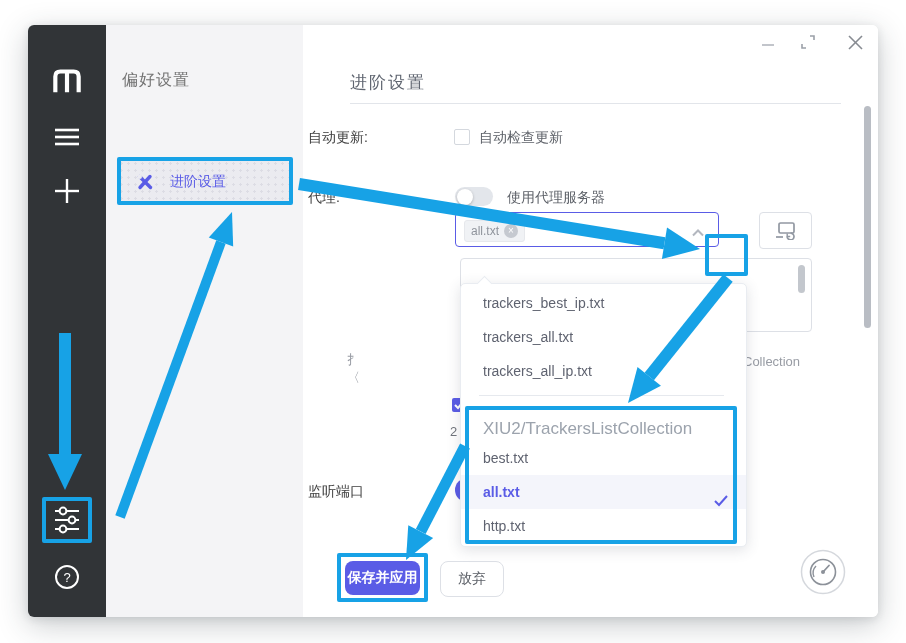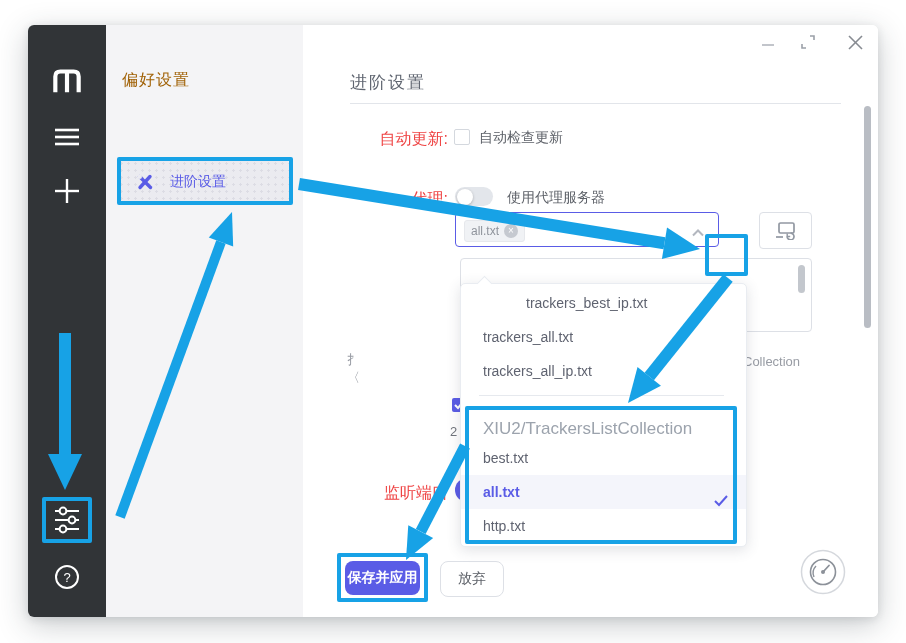--- a/index.html
+++ b/index.html
@@ -5,32 +5,32 @@
   html,body{margin:0;padding:0;background:#fff;width:906px;height:643px;overflow:hidden;
     font-family:"Liberation Sans","DejaVu Sans",sans-serif;}
   #window{position:absolute;left:28px;top:25px;width:850px;height:592px;background:#fff;
     border-radius:6px;box-shadow:0 8px 30px rgba(40,50,60,.25), 0 2px 8px rgba(40,50,60,.12);}
   
   #app-sidebar{position:absolute;left:0;top:0;width:78px;height:592px;background:#313437;
     border-radius:6px 0 0 6px;}
   .side-ic{position:absolute;left:0;width:78px;display:flex;justify-content:center;align-items:center;}
   
   #pref-sidebar{position:absolute;left:78px;top:0;width:197px;height:592px;background:#f4f4f6;}
-  .pref-title{position:absolute;left:16px;top:45px;font-size:16px;color:#a16207;letter-spacing:1px;}
+  .pref-title{position:absolute;left:16px;top:45px;font-size:16px;color:#737373;letter-spacing:1px;}
   .pref-item{position:absolute;left:12px;width:172px;height:43px;border-radius:6px;display:flex;
     align-items:center;font-size:14px;color:#5a5e66;cursor:pointer;}
   .pref-item .ic{width:18px;height:18px;margin:0 16px 0 18px;flex:0 0 auto;}
   .pref-item.active{background-color:#ebebf0;
     background-image:radial-gradient(#dcdce4 1px, transparent 1.2px);background-size:7px 7px;}
   .pref-item.active span{color:#5a5ce6;}
   
   #main{position:absolute;left:275px;top:0;width:575px;height:592px;background:#fff;border-radius:0 6px 6px 0;}
   .page-title{position:absolute;left:47px;top:46px;font-size:17px;color:#5f6570;letter-spacing:2px;}
   .title-divider{position:absolute;left:47px;top:78px;width:491px;height:1px;background:#e2e5ea;}
-  .form-label{position:absolute;width:140px;text-align:right;font-size:16px;color:#ef4444;}
+  .form-label{position:absolute;width:140px;text-align:left;font-size:14px;color:#404040;}
   .opt-text{position:absolute;font-size:14px;color:#5d6168;}
   .checkbox{position:absolute;width:14px;height:14px;border:1.5px solid #d4d8de;border-radius:2px;background:#fff;}
   .toggle{position:absolute;width:38px;height:19px;border-radius:10px;background:#e3e6eb;}
   .toggle .knob{position:absolute;left:1.5px;top:1.5px;width:16px;height:16px;border-radius:50%;
     background:#fff;box-shadow:0 1px 3px rgba(0,0,0,.25);}
   .tracker-input{position:absolute;left:152px;top:187px;width:262px;height:33px;background:#fff;
     border:1.5px solid #5a5ce6;border-radius:4px;}
   .tag{position:absolute;left:8px;top:7px;height:20px;background:#f0f2f5;border:1px solid #e6e8ec;
     border-radius:3px;display:flex;align-items:center;padding:0 6px;font-size:12px;color:#8f949c;gap:5px;}
   .tag-close{width:14px;height:14px;border-radius:50%;background:#c5c9d0;color:#fff;font-size:10px;
@@ -195,21 +195,21 @@
         </svg>
     </div>
     <div class="frag" style="left:147px;top:399px;color:#70747c;">2</div>
 
     <div class="form-label" style="left:5px;top:458px;">监听端口</div>
     <div style="position:absolute;left:152px;top:453px;width:24px;height:24px;border-radius:50%;background:#5a5ce6;"></div>
     <div class="frag" style="left:164px;top:485px;color:#70747c;font-size:14px;">E</div>
 
     <div id="dropdown">
       <div class="arrow-up"></div>
-      <div class="dd-item" style="top:2px;margin-left:43px;">trackers_best_ip.txt</div>
+      <div class="dd-item" style="top:2px;">trackers_best_ip.txt</div>
       <div class="dd-item" style="top:36px;">trackers_all.txt</div>
       <div class="dd-item" style="top:70px;">trackers_all_ip.txt</div>
       <div class="dd-divider" style="top:111px;"></div>
       <div class="dd-group" style="top:135px;">XIU2/TrackersListCollection</div>
       <div class="dd-item" style="top:157px;">best.txt</div>
       <div class="dd-item selected" style="top:191px;">
         <span>all.txt</span>
         <span class="dd-check">
           <svg width="14" height="12" viewBox="0 0 14 12" fill="none" stroke="#5a5ce6" stroke-width="2">
               <path d="M1 6 l4 4 L13 1"></path>

